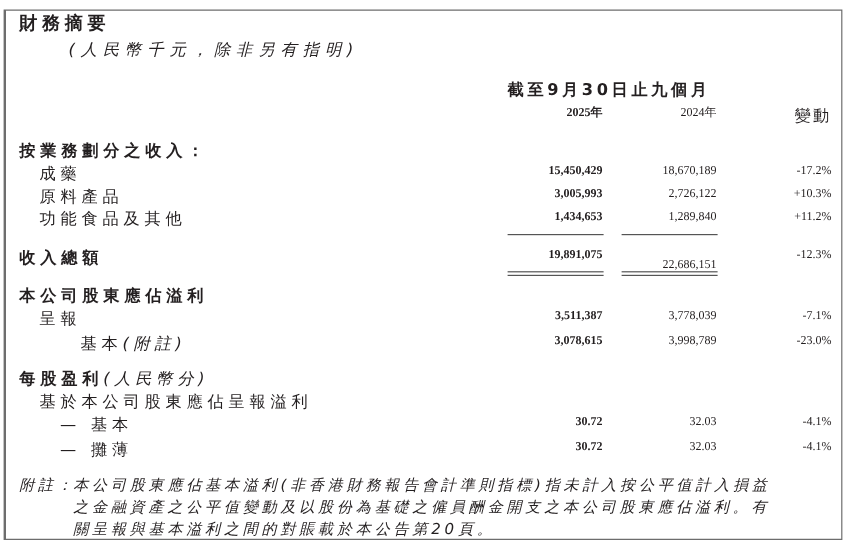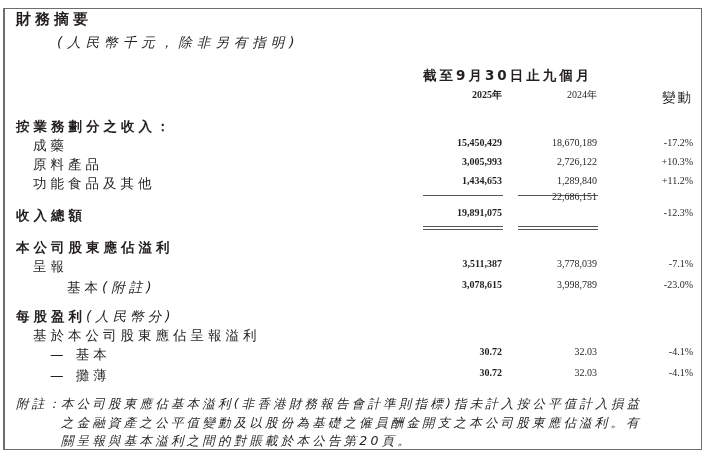--- a/index.html
+++ b/index.html
@@ -52,21 +52,21 @@
   <div class="t num b c25" style="top:176px;">1,434,653</div>
   <div class="t num c24" style="top:176px;">1,289,840</div>
   <div class="t num cch" style="top:176px;">+11.2%</div>
 </div>
 <div class="ul" style="left:423px;width:80px;top:195px;"></div>
 <div class="ul" style="left:518px;width:80px;top:195px;"></div>
 
 <div>
   <div class="t zh zhb" style="left:16px;top:209px;">收入總額</div>
   <div class="t num b c25" style="top:208px;">19,891,075</div>
-  <div class="t num c24" style="top:192px;text-align:center;">22,686,151</div>
+  <div class="t num c24" style="top:216px;text-align:center;">22,686,151</div>
   <div class="t num cch" style="top:208px;">-12.3%</div>
 </div>
 <div class="dul" style="left:423px;width:80px;top:226px;"></div>
 <div class="dul" style="left:518px;width:80px;top:226px;"></div>
 
 <div class="t zh zhb" style="left:16px;top:241px;">本公司股東應佔溢利</div>
 <div>
   <div class="t zh" style="left:33px;top:260px;">呈報</div>
   <div class="t num b c25" style="top:259px;">3,511,387</div>
   <div class="t num c24" style="top:259px;">3,778,039</div>

